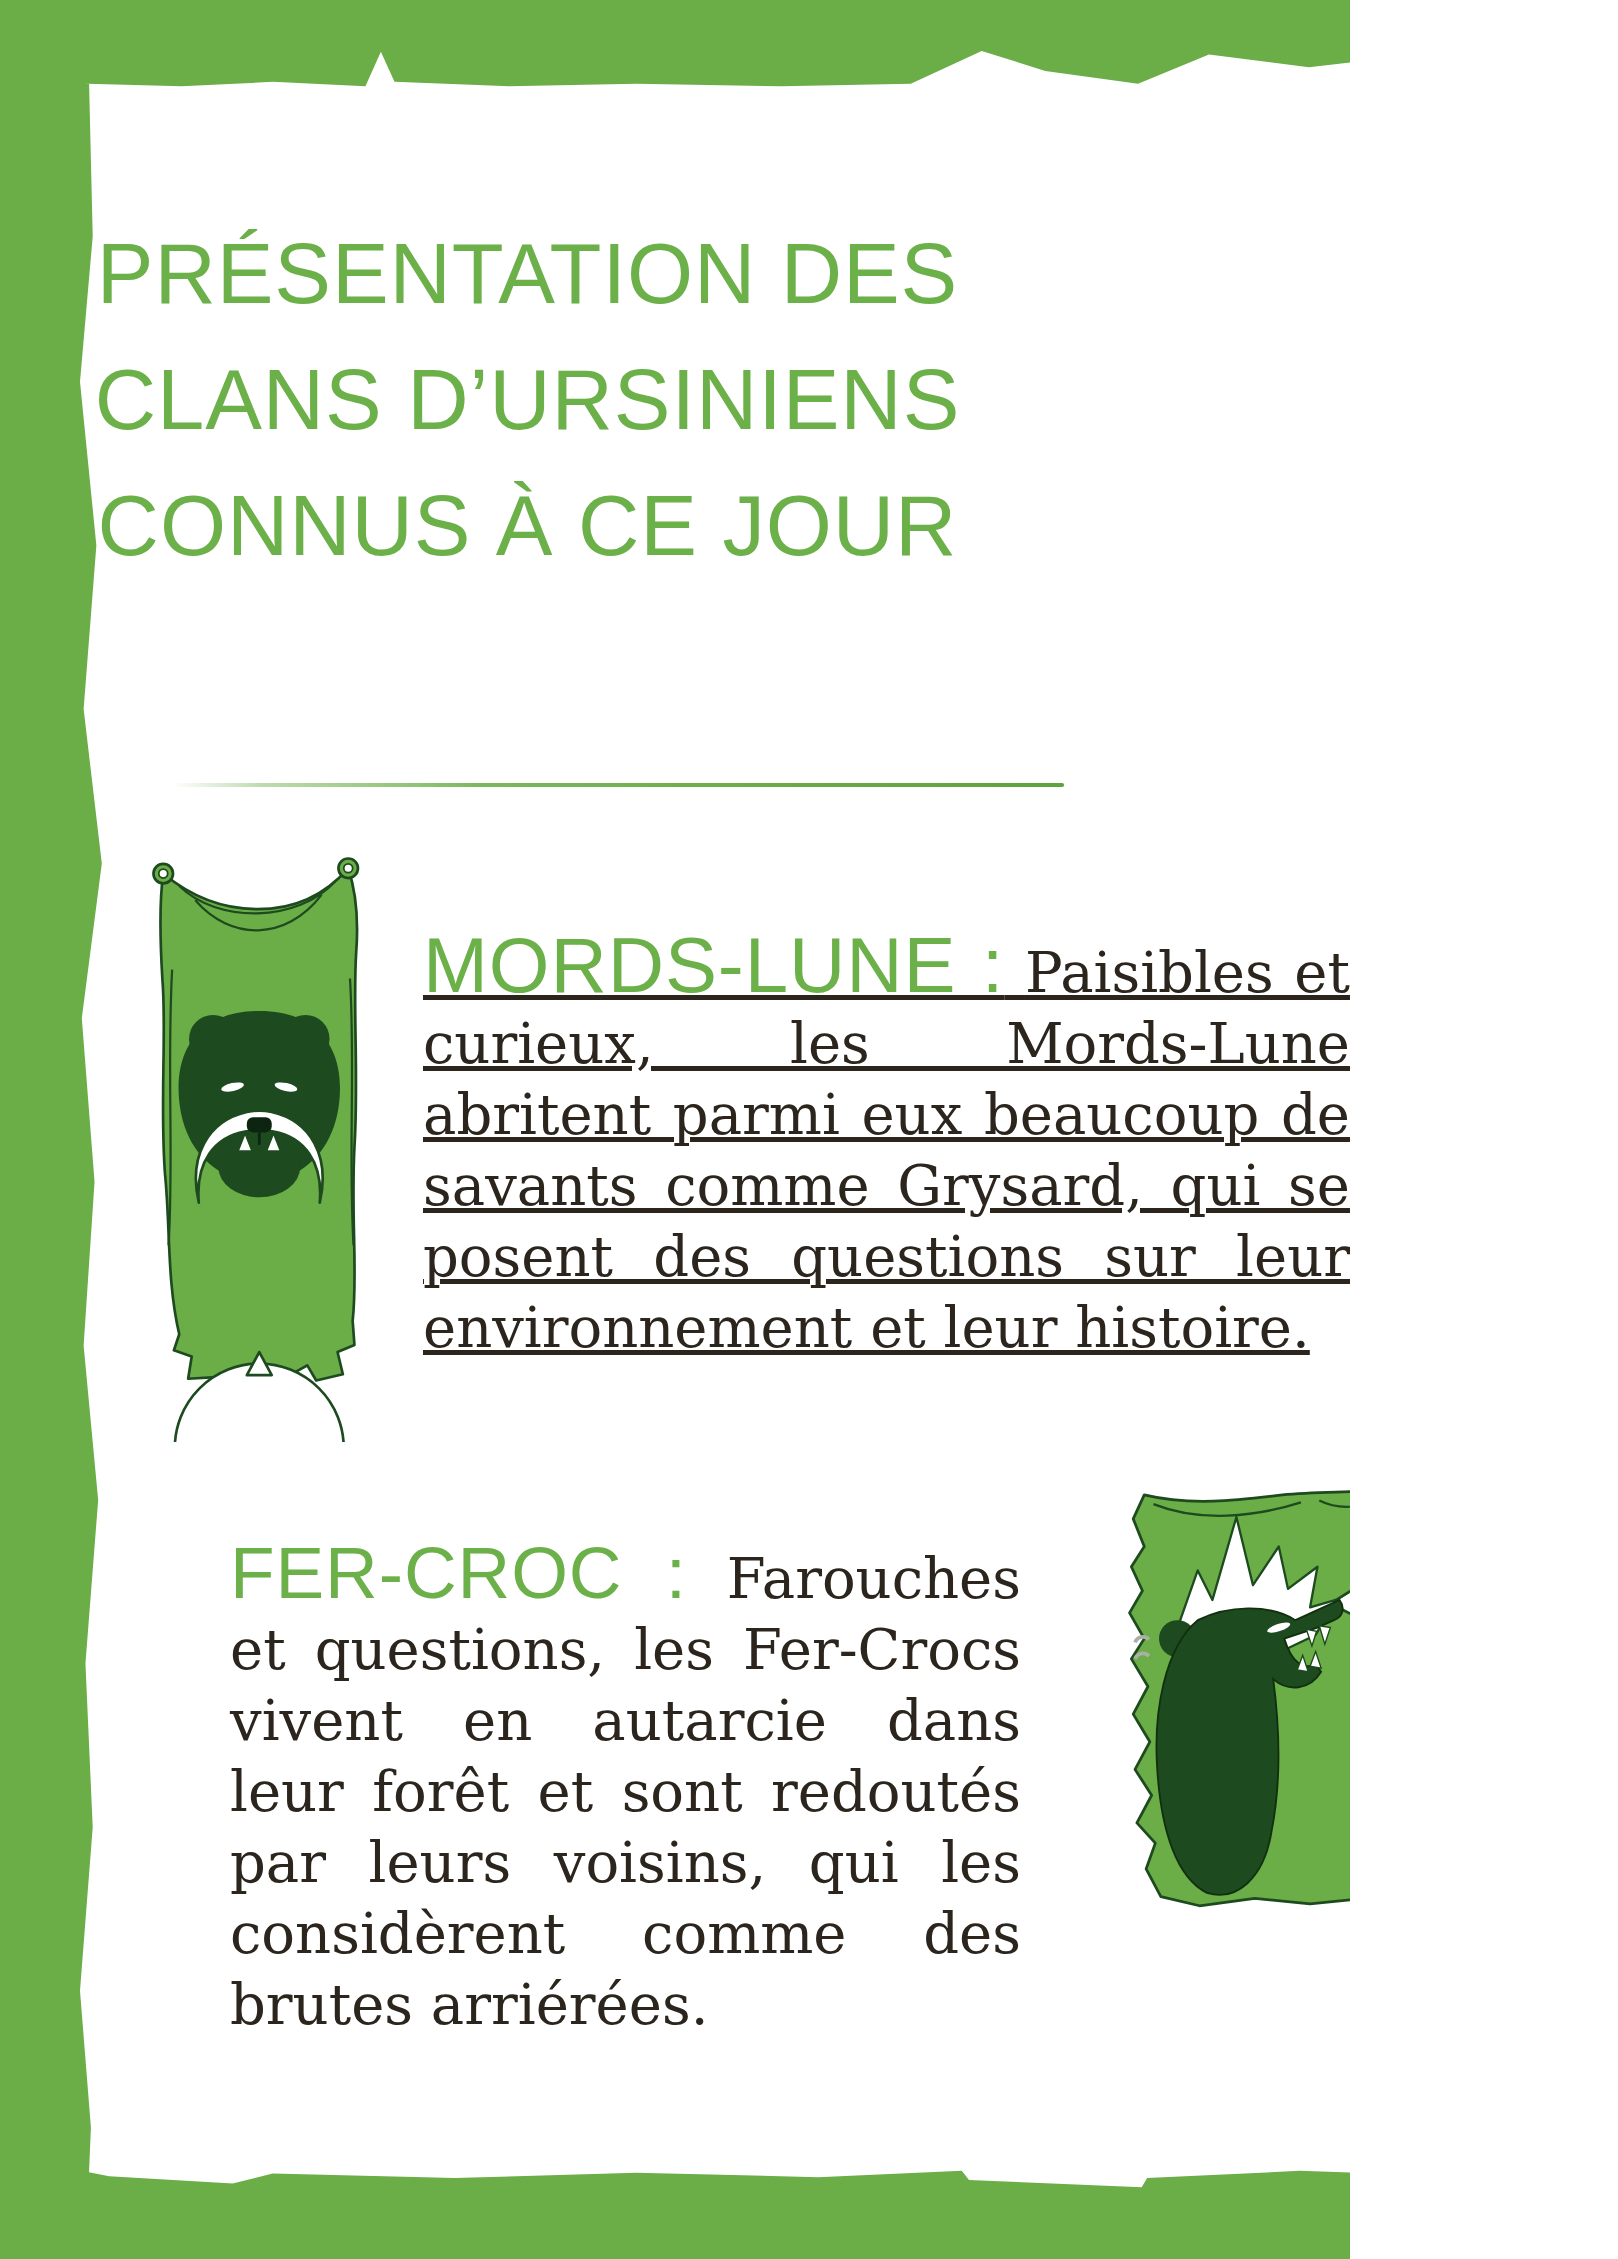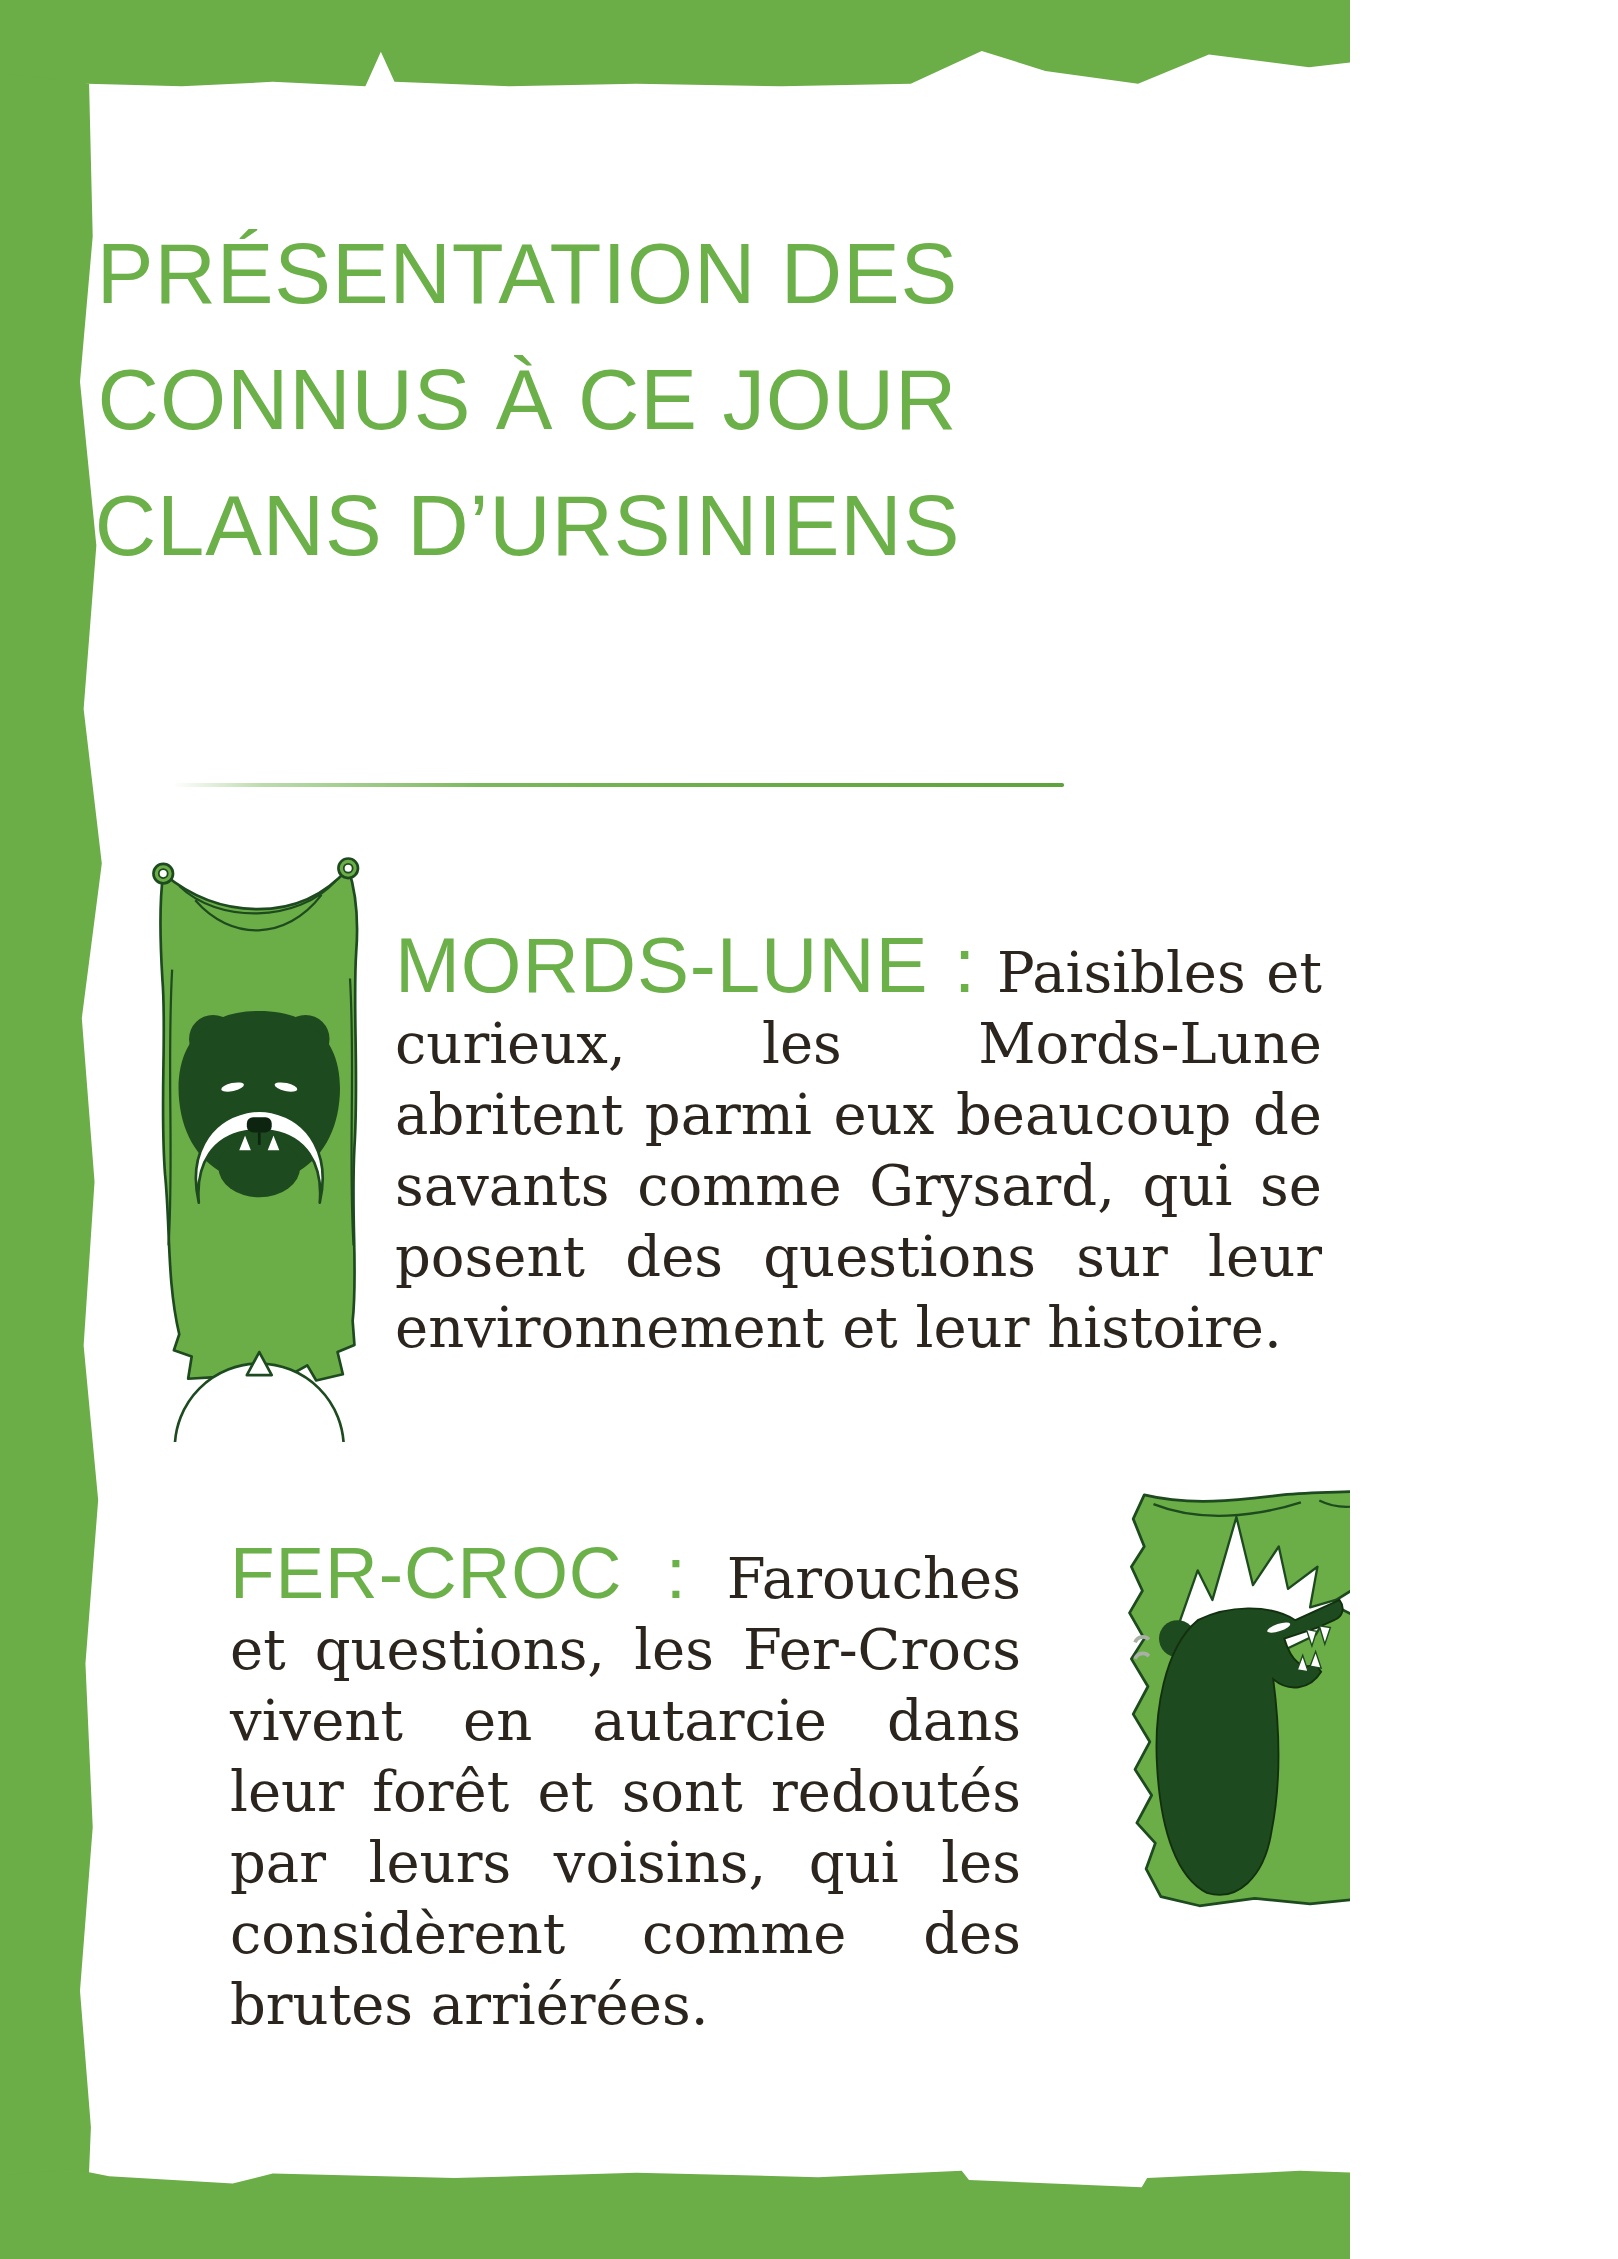--- a/index.html
+++ b/index.html
@@ -30,43 +30,43 @@
   .clan{
     position:absolute;margin:0;
     font-family:"DejaVu Serif","Liberation Serif",serif;
     font-size:56px;line-height:71px;color:#2b251e;
     text-align:justify;text-justify:inter-word;
   }
   .clan-heading{
     font-family:"Liberation Sans",sans-serif;
     color:#6cb04a;font-weight:400;line-height:71px;letter-spacing:0.9px;
   }
-  .clan.mords{left:395px;top:930px;width:927px;}
+  .clan.mords{left:423px;top:930px;width:927px;text-decoration:underline;}
   .clan.mords .clan-heading{font-size:78px;}
   .clan.fer{left:230px;top:1537px;width:791px;}
   .clan.fer .clan-heading{font-size:73px;}
   .illus{position:absolute;}
   .illus.mords{left:133px;top:853px;width:249px;height:589px;}
   .illus.fer{left:1089px;top:1482px;width:304px;height:433px;}
 </style>
 </head>
 <body>
 
 <div class="page">
 
   <svg class="border-svg" viewBox="0 0 1780 2485" preserveAspectRatio="none" aria-hidden="true">
     <path fill="#6bad46" d="M0,0 H1780 V50 C1700,54 1640,62 1560,60 L1440,74 L1330,60 L1252,92 L1150,78 L1080,56 L1002,92 L860,95 L700,92 L560,95 L434,90 L419,57 L402,95 L300,90 L200,95 L96,92 L0,96 Z"></path>
     <path fill="#6bad46" d="M0,80 L98,92 L102,260 L88,420 L106,600 L92,780 L112,950 L90,1120 L104,1300 L92,1480 L108,1650 L94,1830 L102,2010 L88,2190 L100,2340 L94,2485 L0,2485 Z"></path>
     <path fill="#6bad46" d="M0,2485 H1780 V2392 L1620,2394 L1430,2388 L1262,2396 L1256,2406 L1066,2398 L1058,2388 L900,2395 L700,2390 L500,2396 L300,2391 L256,2402 L120,2394 L80,2386 L0,2393 Z"></path>
   </svg>
 
   <header class="title">
     <div>PRÉSENTATION DES</div>
+    <div>CLANS D’URSINIENS</div>
     <div>CONNUS À CE JOUR</div>
-    <div>CLANS D’URSINIENS</div>
   </header>
 
   <div class="divider"></div>
 
   <section class="layer">
 
     <svg class="illus mords" viewBox="0 0 280 660" aria-hidden="true">
 
       <path d="M34,22 C70,52 105,62 140,62 C178,62 214,48 242,16
            C250,40 254,70 251,110 C247,170 254,250 249,330 C245,410 253,470 247,525

